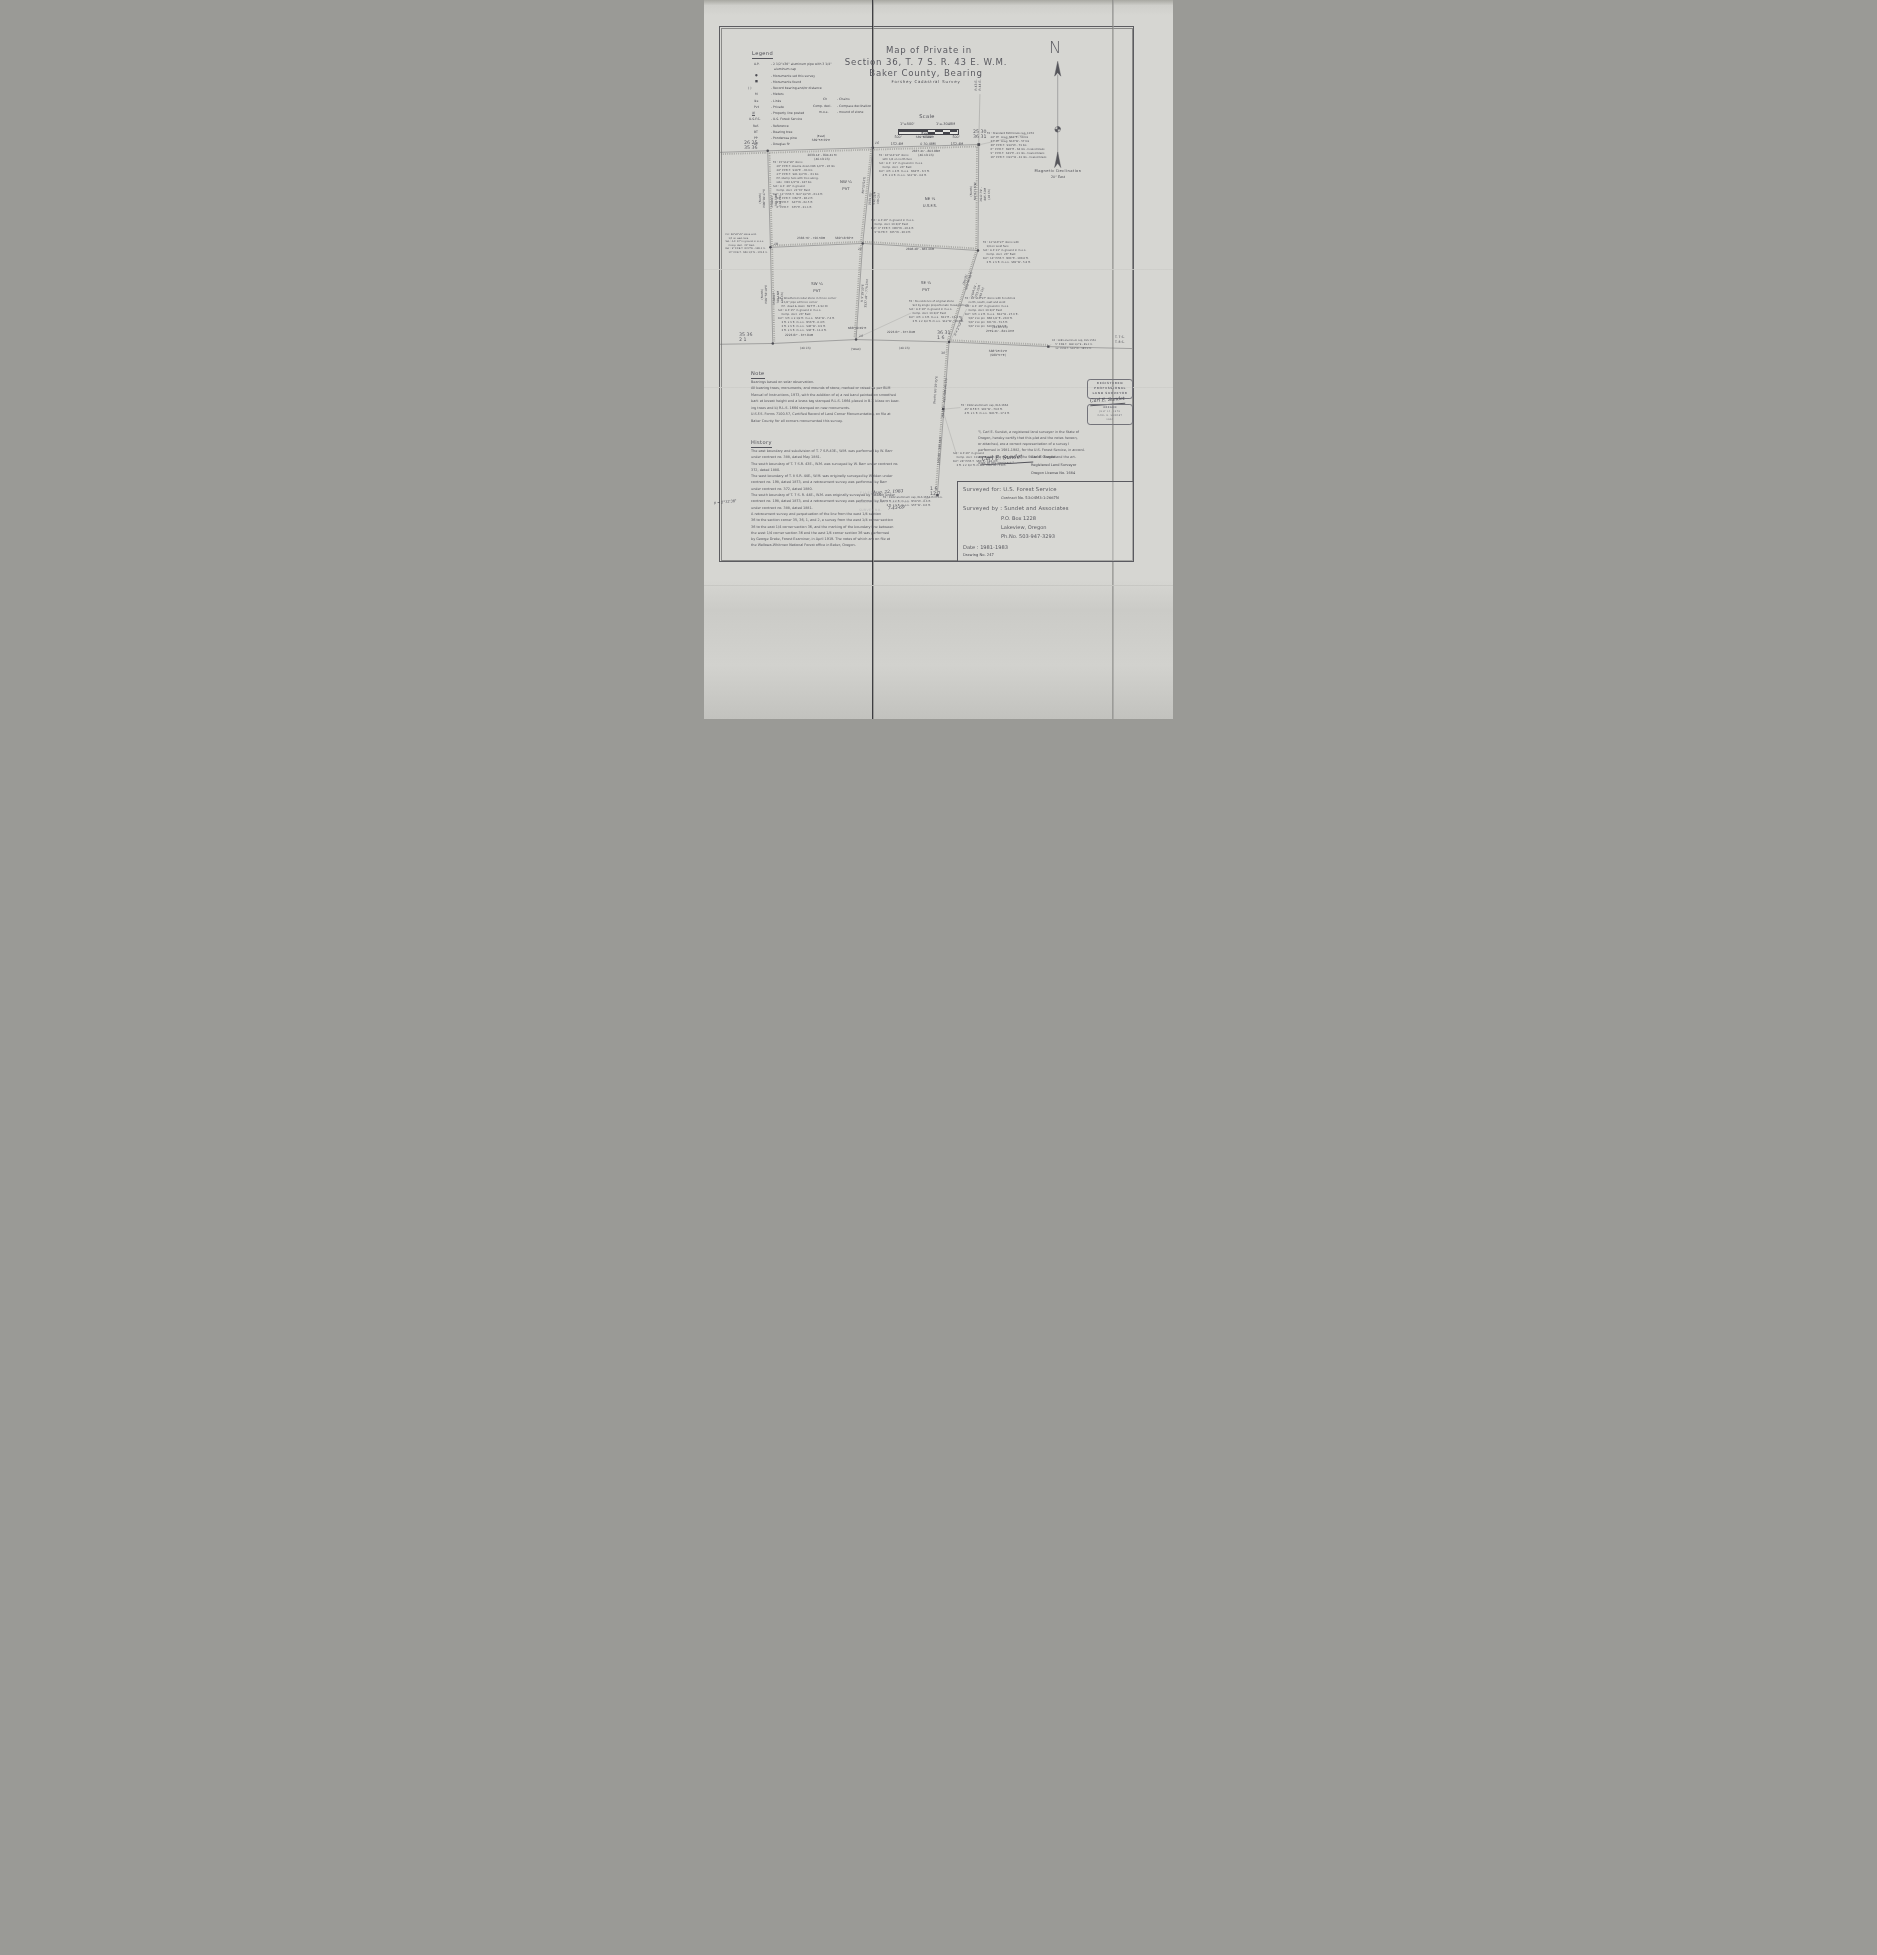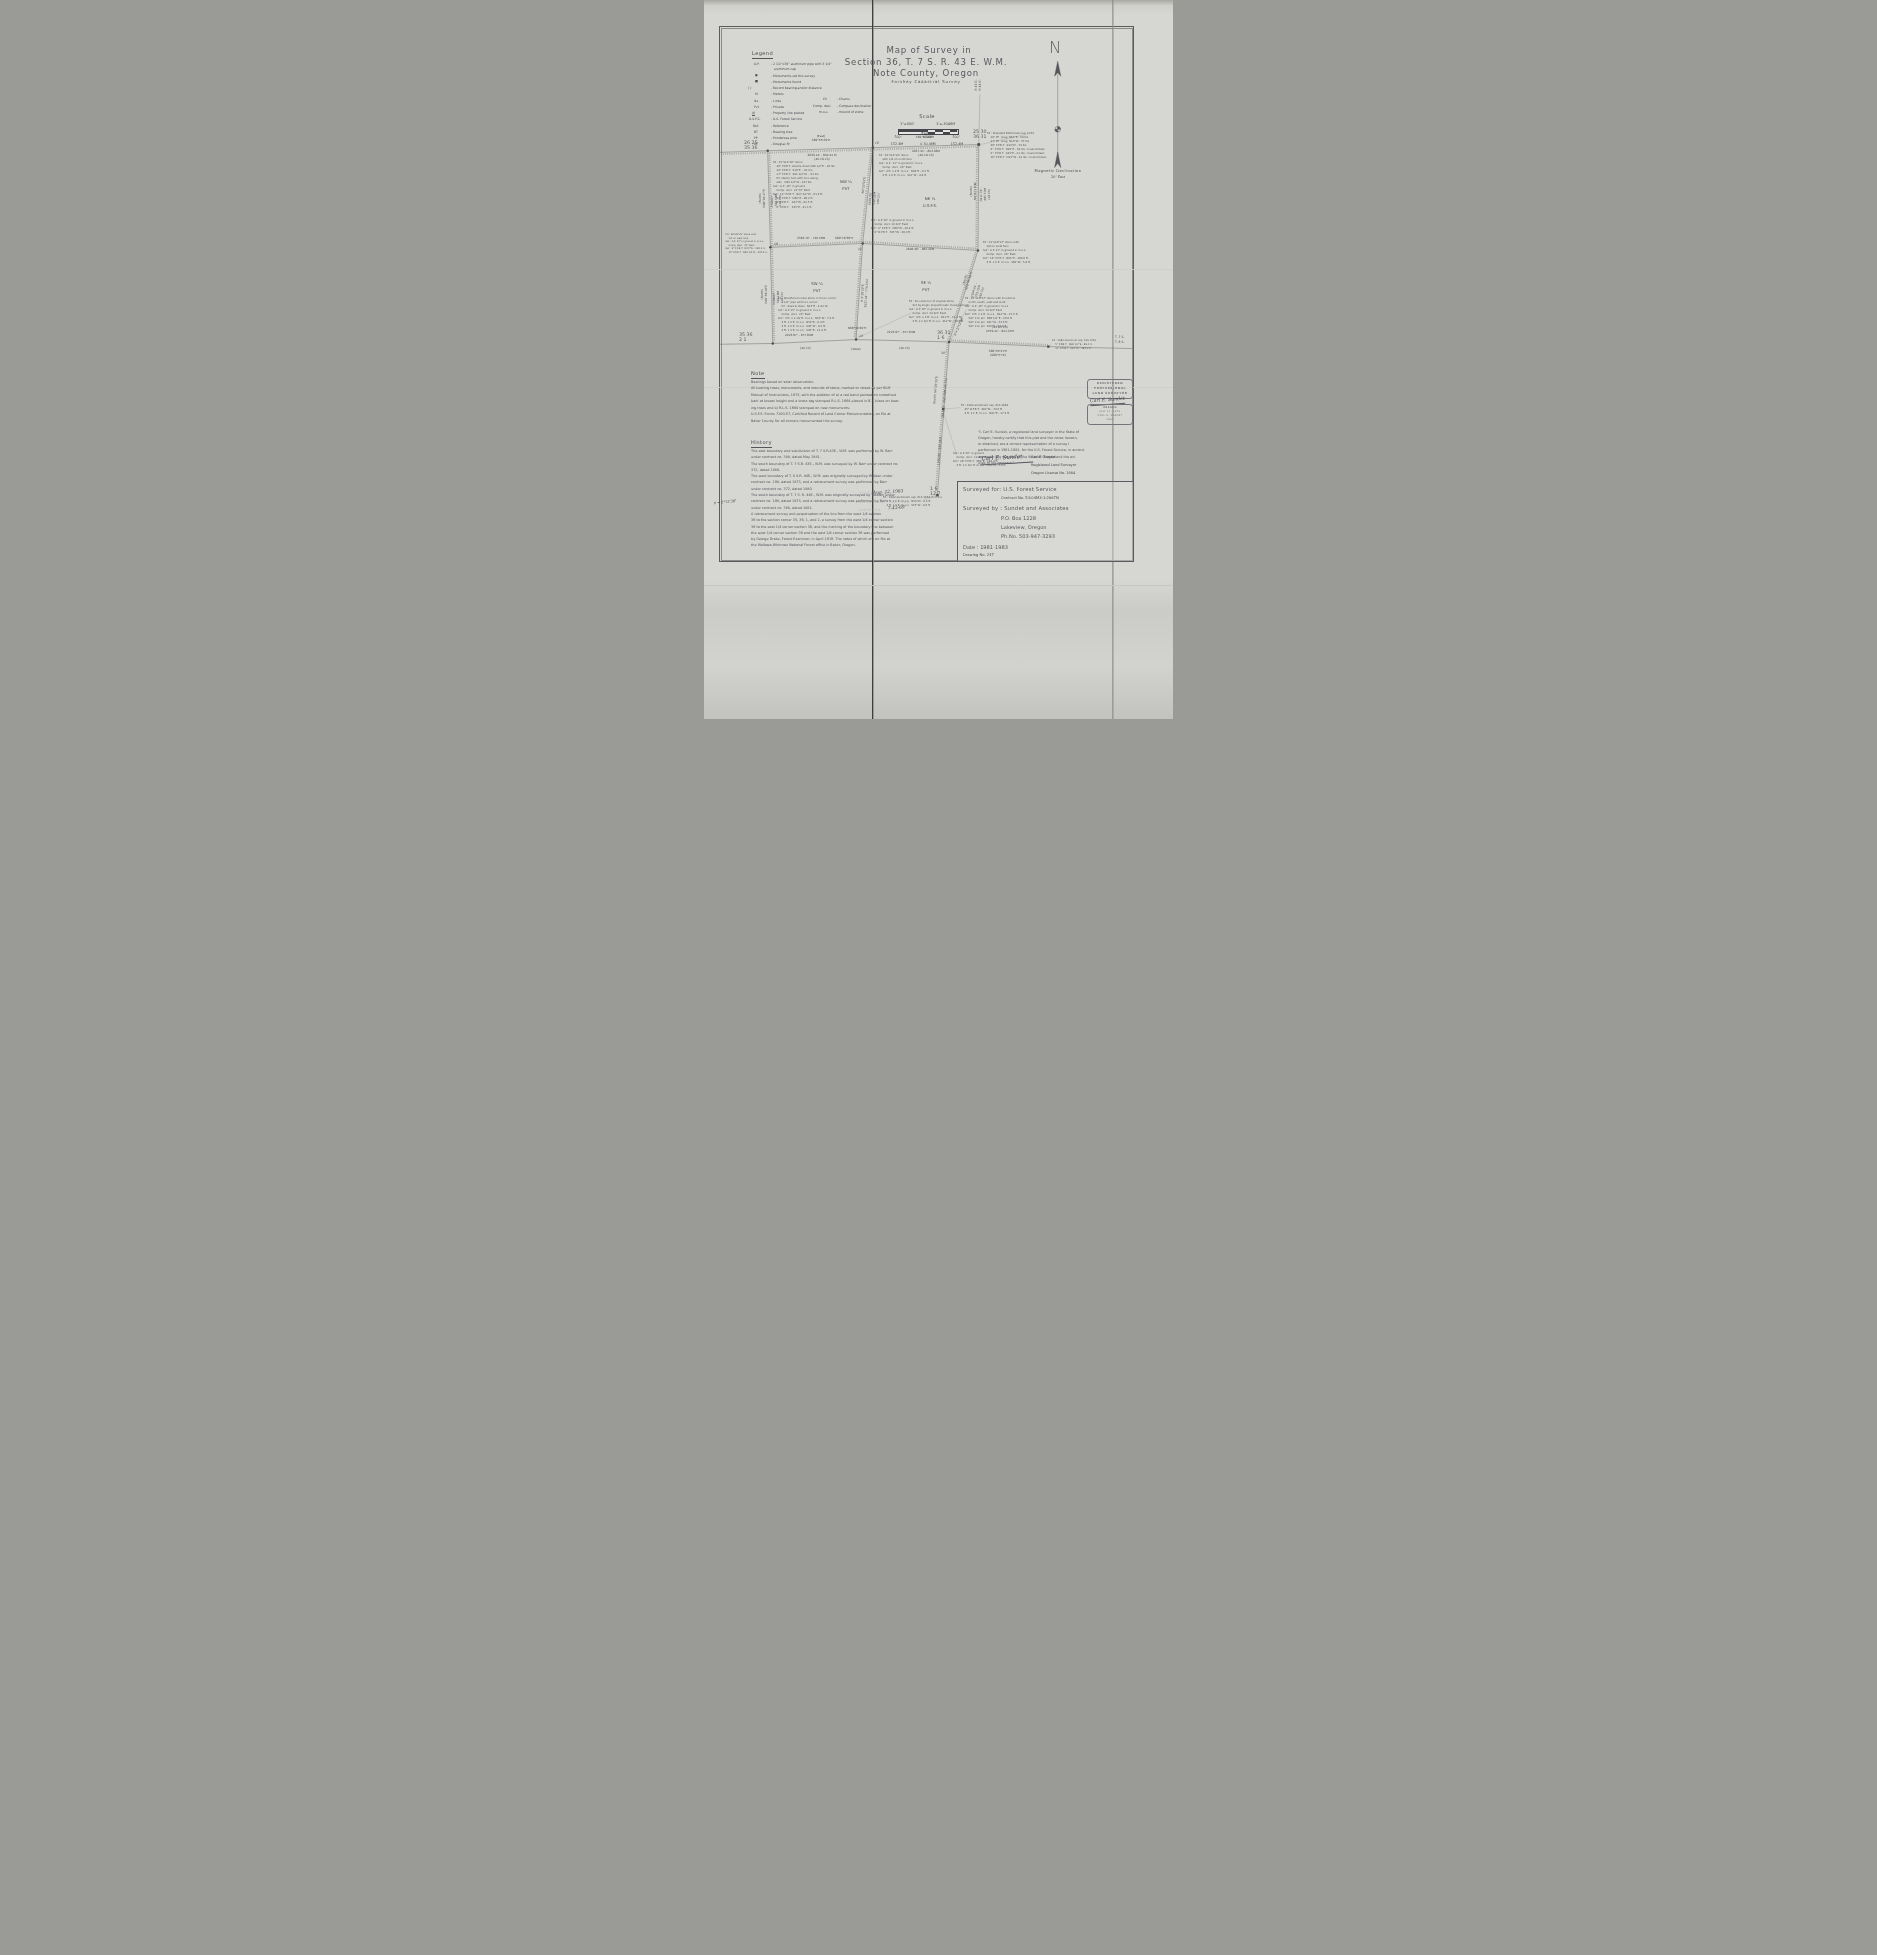--- a/index.html
+++ b/index.html
@@ -67,23 +67,23 @@
   <div class="lbl" style="left:50px;top:142px;font-size:3.1px;">DF</div>
   <div class="lbl" style="left:67px;top:142px;font-size:3.1px;">- Douglas fir</div>
 
   <div class="lbl" style="left:119px;top:97px;font-size:3.1px;">Ch</div>
   <div class="lbl" style="left:133px;top:97px;font-size:3.1px;">- Chains</div>
   <div class="lbl" style="left:109px;top:104px;font-size:3.1px;">Comp. decl.</div>
   <div class="lbl" style="left:133px;top:104px;font-size:3.1px;">- Compass declination</div>
   <div class="lbl" style="left:115px;top:110px;font-size:3.1px;">m.o.s.</div>
   <div class="lbl" style="left:133px;top:110px;font-size:3.1px;">- mound of stone</div>
 
-  <div class="lbl c" style="left:225px;top:44px;font-size:8.6px;letter-spacing:0.8px;color:#5a5a60;">Map of Survey in</div>
+  <div class="lbl c" style="left:225px;top:44px;font-size:8.6px;letter-spacing:0.8px;color:#5a5a60;">Map of Private in</div>
   <div class="lbl c" style="left:222px;top:56px;font-size:8.6px;letter-spacing:0.8px;color:#5a5a60;">Section 36, T. 7 S. R. 43 E. W.M.</div>
-  <div class="lbl c" style="left:222px;top:67px;font-size:8.6px;letter-spacing:0.8px;color:#5a5a60;">Note County, Oregon</div>
+  <div class="lbl c" style="left:222px;top:67px;font-size:8.6px;letter-spacing:0.8px;color:#5a5a60;">Baker County, Bearing</div>
   <div class="lbl c" style="left:222px;top:79px;font-size:3.9px;letter-spacing:0.8px;">Forshey Cadastral Survey</div>
 
   <div class="lbl c" style="left:223px;top:113px;font-size:5.1px;letter-spacing:0.4px;">Scale</div>
   <div class="lbl" style="left:196px;top:122px;font-size:3.5px;">1"=500'</div>
   <div class="lbl" style="left:232px;top:122px;font-size:3.5px;">1'=.3048M</div>
   <div class="shade" style="left:194px;top:129px;width:59px;height:3.9px;border:0.3px solid #45454b;">
     <div style="position:absolute;left:0;top:0;width:29px;height:2px;background:#45454b;"></div>
     <div style="position:absolute;left:0;top:2px;width:29px;height:2px;background:#e6e6e2;"></div>
     <div style="position:absolute;left:29px;top:0;width:29px;height:2px;background:repeating-linear-gradient(90deg,#e6e6e2 0 7.3px,#45454b 7.3px 14.7px);"></div>
     <div style="position:absolute;left:29px;top:2px;width:29px;height:2px;background:repeating-linear-gradient(90deg,#45454b 0 7.3px,#e6e6e2 7.3px 14.7px);"></div>

